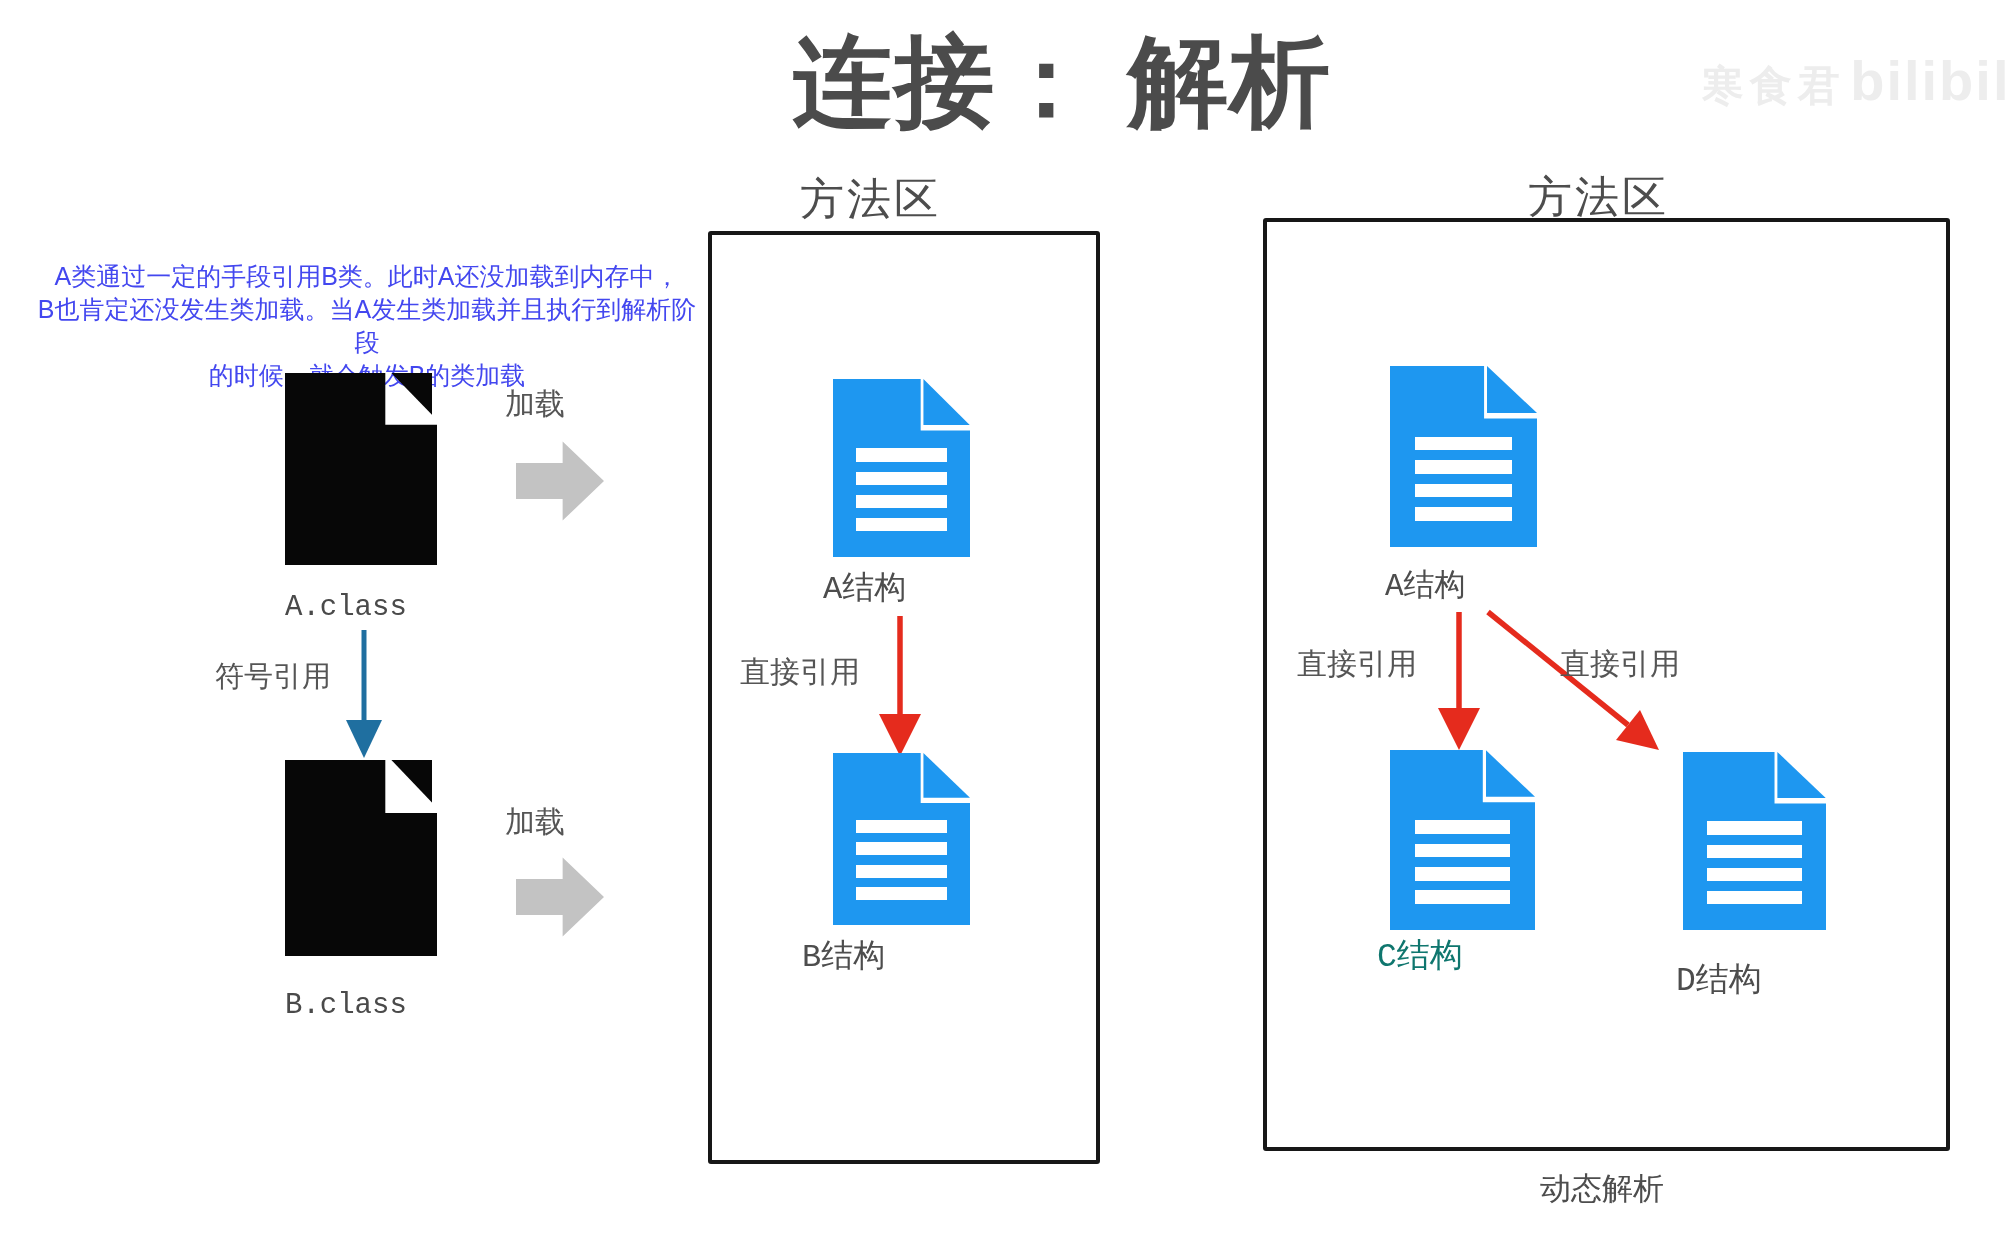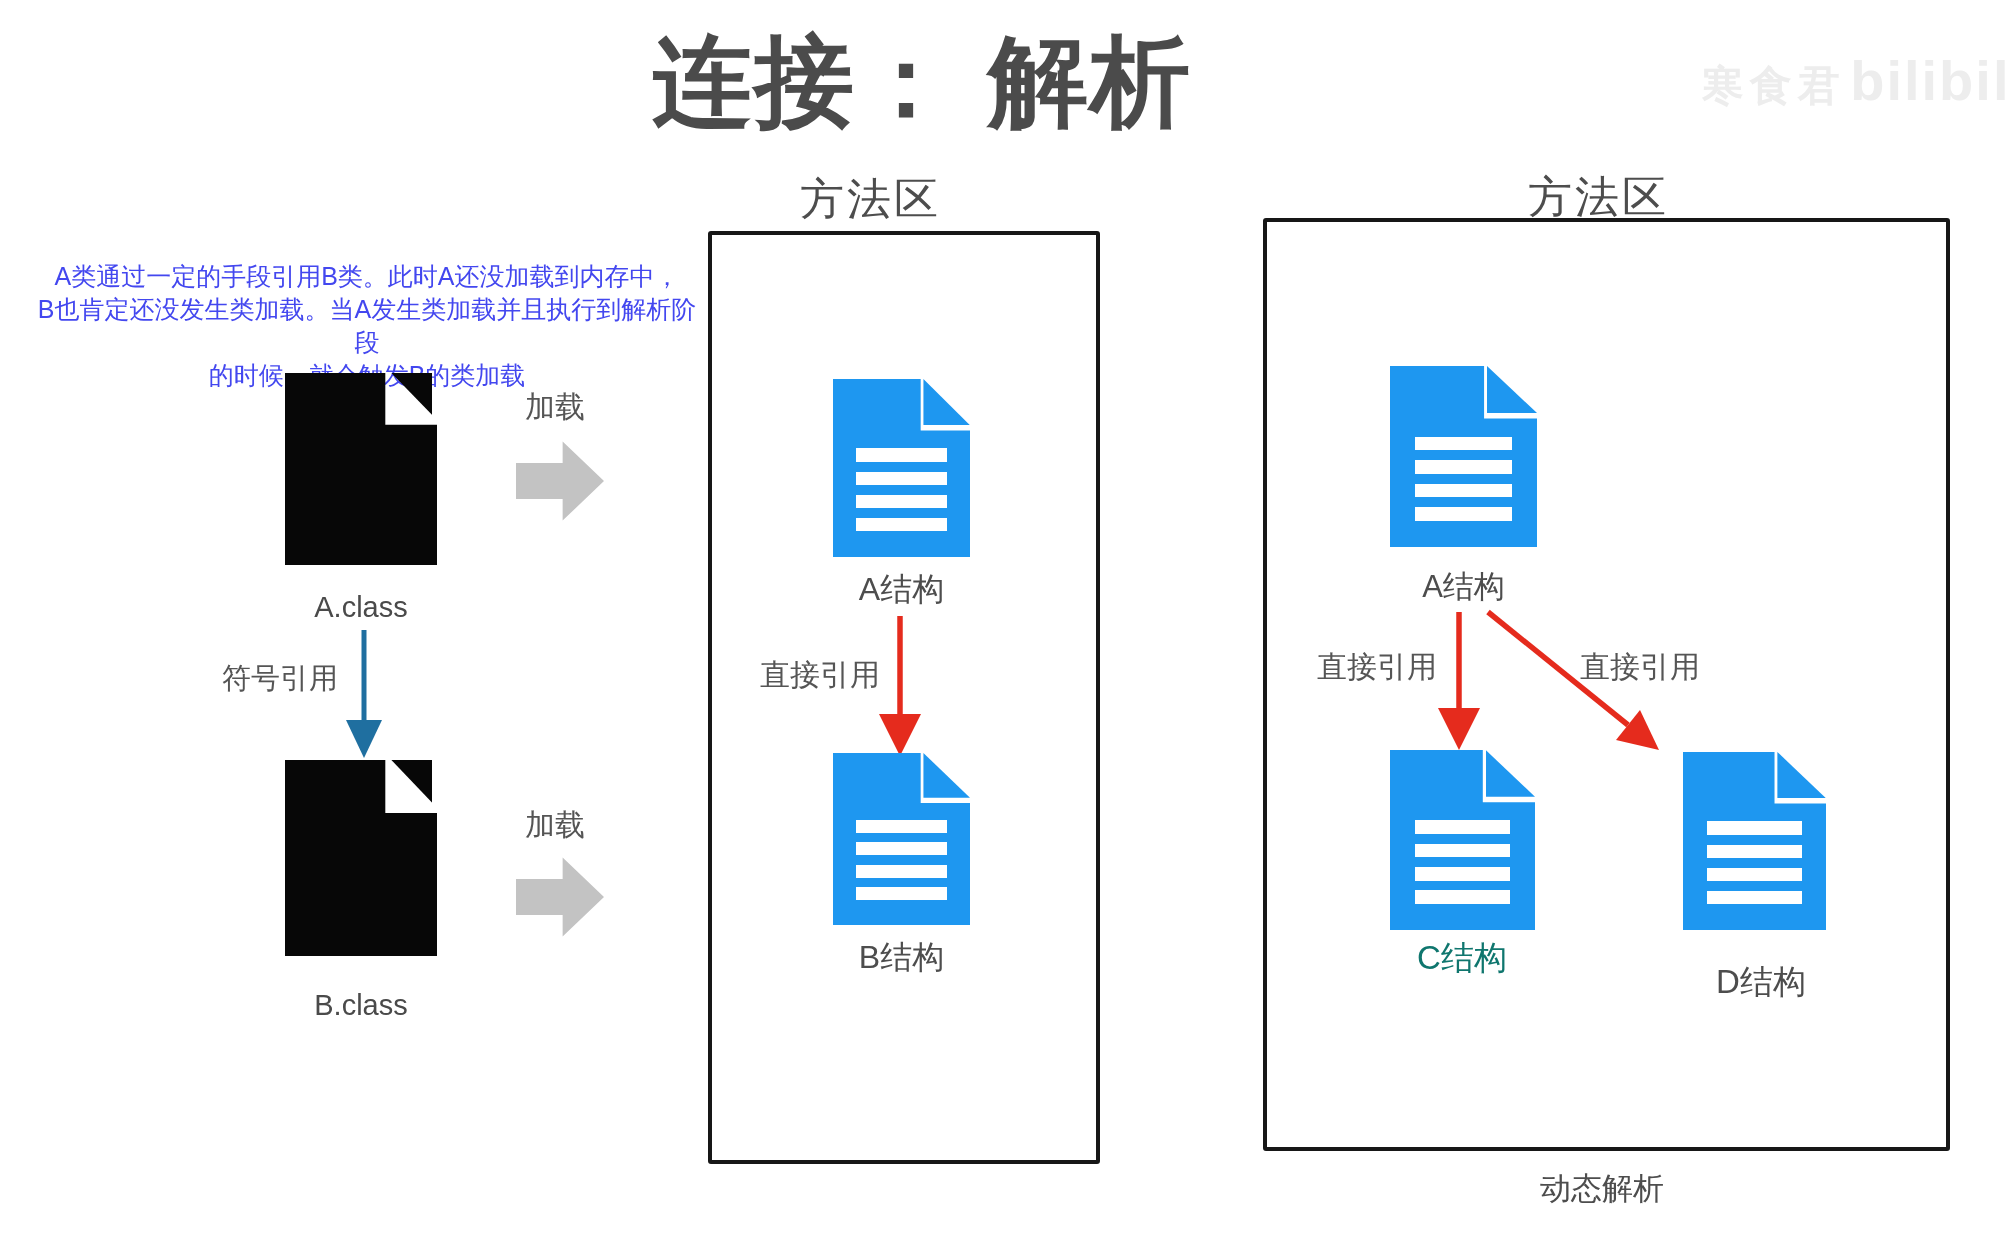--- a/index.html
+++ b/index.html
@@ -4,22 +4,22 @@
 <style>
   :root{
     --doc_blue:#1e97f0; --arrow_red:#e52b1d; --arrow_blue:#1f6fa0; --arrow_gray:#c3c3c3;
     --note_blue:#4347ef; --note_red:#f23b34; --text_gray:#555555; --dark:#1d1d1d;
     --muted:#8f8f8f; --border:#171717; --watermark_light:#ededed; --watermark_gray:#c9c9c9;
   }
   html,body{margin:0;padding:0;background:#fff;}
   .stage{position:relative;width:2014px;height:1241px;background:#fff;overflow:hidden;
          font-family:"Liberation Sans","DejaVu Sans",sans-serif;}
   .abs{position:absolute;}
-  .lbl{position:absolute;text-align:center;color:var(--text_gray);line-height:1.1;}
-  .title{position:absolute;left:512px;top:16px;width:820px;text-align:center;
+  .lbl{position:absolute;text-align:left;color:var(--text_gray);line-height:1.1;font-family:Liberation Mono, monospace;}
+  .title{position:absolute;left:512px;top:16px;width:820px;text-align:right;
          font-size:100px;font-weight:600;color:#4b4b4b;letter-spacing:2px;}
   .wm-top{position:absolute;right:-14px;top:48px;color:var(--watermark_light);
           white-space:nowrap;text-align:right;}
   .wm-top .author{font-size:42px;font-weight:600;letter-spacing:6px;}
   .wm-top .logo{font-size:56px;font-weight:800;letter-spacing:2px;}
   .note-blue{position:absolute;left:28px;top:260px;width:678px;text-align:center;
              font-size:25px;line-height:33px;color:var(--note_blue);}
   .note-red{position:absolute;left:1320px;top:1022px;width:600px;text-align:center;
             font-size:26px;line-height:31px;color:var(--note_red);}
   
@@ -117,21 +117,21 @@
   <div class="lbl" style="left:740px;top:658px;width:160px;font-size:30px;">直接引用</div>
 
   <div class="doc doc-blue abs" style="left:833px;top:753px;width:137px;height:172px;">
     <div class="body"></div>
     <div class="fold"></div>
     <div class="ln"></div>
     <div class="ln"></div>
     <div class="ln"></div>
     <div class="ln"></div>
   </div>
-  <div class="lbl" style="left:823px;top:940px;width:157px;font-size:32px;color:#4d4d4d;">B结构</div>
+  <div class="lbl" style="left:802px;top:940px;width:157px;font-size:32px;color:#4d4d4d;">B结构</div>
 
 
   <div class="region-title" style="left:1528px;top:168px;width:200px;">方法区</div>
   <div class="region-box" style="left:1263px;top:218px;width:679px;height:925px;"></div>
 
   <div class="doc doc-blue abs" style="left:1390px;top:366px;width:147px;height:181px;">
     <div class="body"></div>
     <div class="fold"></div>
     <div class="ln"></div>
     <div class="ln"></div>

